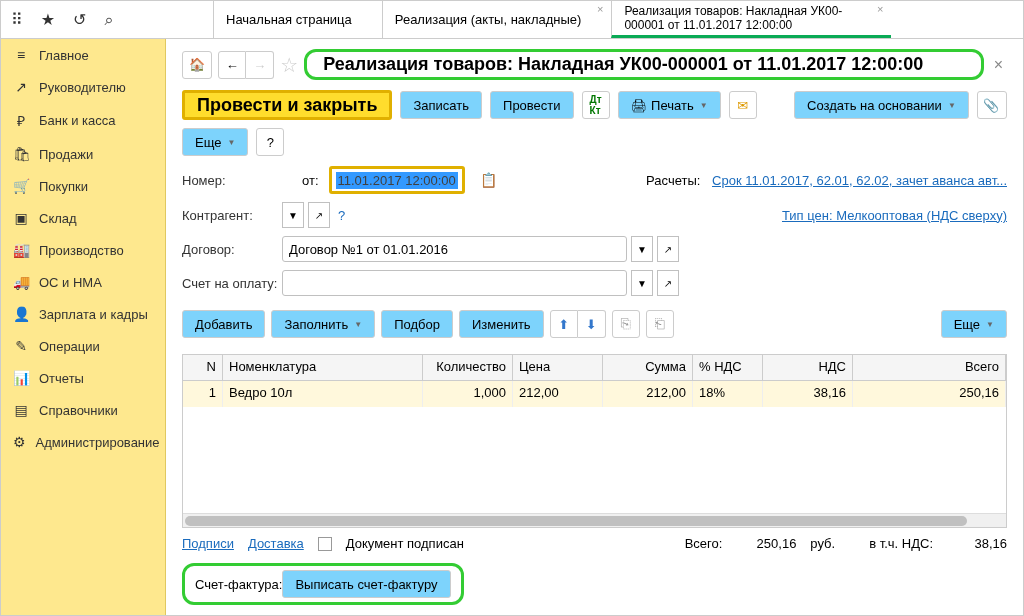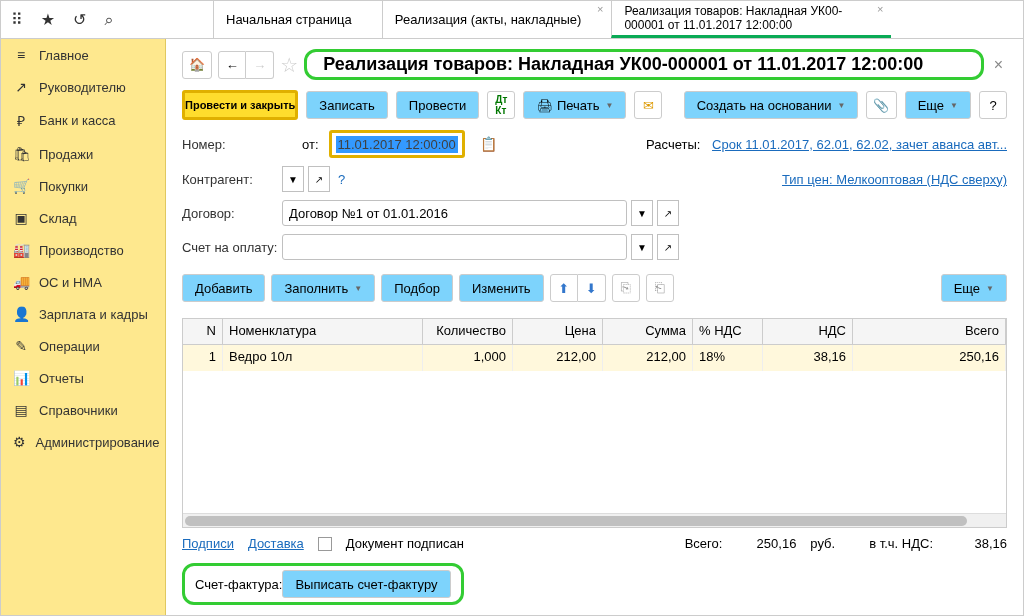--- a/index.html
+++ b/index.html
@@ -17,40 +17,40 @@
 .sb-icon { width: 16px; text-align: center; font-size: 14px; color: #333; }
 .content { flex: 1; padding: 10px 16px; display: flex; flex-direction: column; position: relative; overflow: hidden; }
 .title-row { display: flex; align-items: center; gap: 6px; margin-bottom: 10px; }
 .icon-btn { border: 1px solid #ccc; background: #fff; border-radius: 3px; height: 28px; min-width: 28px; display: flex; align-items: center; justify-content: center; cursor: pointer; padding: 0 6px; font-size: 13px; }
 .icon-btn-group { display: flex; }
 .icon-btn-group .icon-btn:first-child { border-radius: 3px 0 0 3px; }
 .icon-btn-group .icon-btn:last-child { border-radius: 0 3px 3px 0; border-left: none; }
 .title-box { border: 3px solid #33cc33; border-radius: 12px; padding: 2px 16px; font-size: 18px; font-weight: bold; flex: 1; }
 .close-x { font-size: 16px; color: #888; cursor: pointer; padding: 0 4px; }
 .toolbar { display: flex; align-items: center; gap: 8px; margin-bottom: 10px; flex-wrap: wrap; }
-.btn-main { background: #ffdd2d; border: 3px solid #e0b000; border-radius: 3px; height: 30px; padding: 0 0; font-weight: bold; cursor: pointer; font-size: 11px; }
+.btn-main { background: #ffdd2d; border: 3px solid #e0b000; border-radius: 3px; height: 30px; padding: 0 12px; font-weight: bold; cursor: pointer; font-size: 18px; }
 .btn { border: 1px solid #ccc; background: #7dd3fc; border-radius: 3px; height: 28px; padding: 0 12px; cursor: pointer; font-size: 13px; display: flex; align-items: center; gap: 4px; }
 .btn .dd { font-size: 8px; color: #666; margin-left: 2px; }
 .form-row { display: flex; align-items: center; margin-bottom: 8px; gap: 4px; }
 .form-label { width: 96px; color: #333; font-size: 13px; }
 .input { border: 1px solid #c0c0c0; border-radius: 3px; height: 26px; padding: 0 6px; background: #fff; font-size: 13px; }
 .input-hl { border: 3px solid #e0b000; border-radius: 3px; height: 28px; padding: 0 4px; background: #fff; display: inline-flex; align-items: center; }
 .input-hl .sel { background: #3399ff; color: #404040; padding: 1px 2px; }
 .sel-icon { border: 1px solid #c0c0c0; background: #fff; height: 26px; width: 22px; display: flex; align-items: center; justify-content: center; cursor: pointer; font-size: 10px; }
 .link { color: #1a6bbd; text-decoration: underline; cursor: pointer; font-size: 13px; }
 .table-toolbar { display: flex; align-items: center; gap: 6px; margin-top: 6px; margin-bottom: 16px; }
 .grid { border: 1px solid #ccc; font-size: 13px; flex: 1; min-height: 140px; background: #fff; position: relative; overflow: hidden; }
 .grid-head { display: flex; background: #f5f5f5; border-bottom: 1px solid #ccc; height: 26px; }
 .grid-head div { border-right: 1px solid #ccc; padding: 4px 6px; overflow: hidden; }
 .grid-row { display: flex; background: #fff8dc; height: 26px; }
 .grid-row div { border-right: 1px solid #eee; padding: 4px 6px; overflow: hidden; }
 .c-n { width: 40px; text-align: right; }
 .c-nom { width: 200px; }
 .c-qty { width: 90px; text-align: right; }
-.c-price { width: 90px; text-align: right; }
+.c-price { width: 90px; text-align: left; }
 .c-sum { width: 90px; text-align: right; }
 .c-vatp { width: 70px; }
 .c-vat { width: 90px; text-align: right; }
 .c-total { flex: 1; text-align: right; }
 .scroll-h { height: 14px; background: #f0f0f0; border-top: 1px solid #ddd; position: relative; overflow: hidden; }
 .scroll-thumb { background: #c0c0c0; height: 10px; margin: 2px; width: 95%; border-radius: 5px; }
 .footer-row { display: flex; align-items: center; gap: 14px; margin-top: 8px; font-size: 13px; }
 .footer-row .spacer { flex: 1; }
 .chk { width: 14px; height: 14px; border: 1px solid #999; display: inline-block; vertical-align: middle; }
 .invoice-row { display: flex; align-items: center; gap: 0; margin-top: 12px; border: 3px solid #33cc33; border-radius: 12px; padding: 4px 10px; width: fit-content; }

